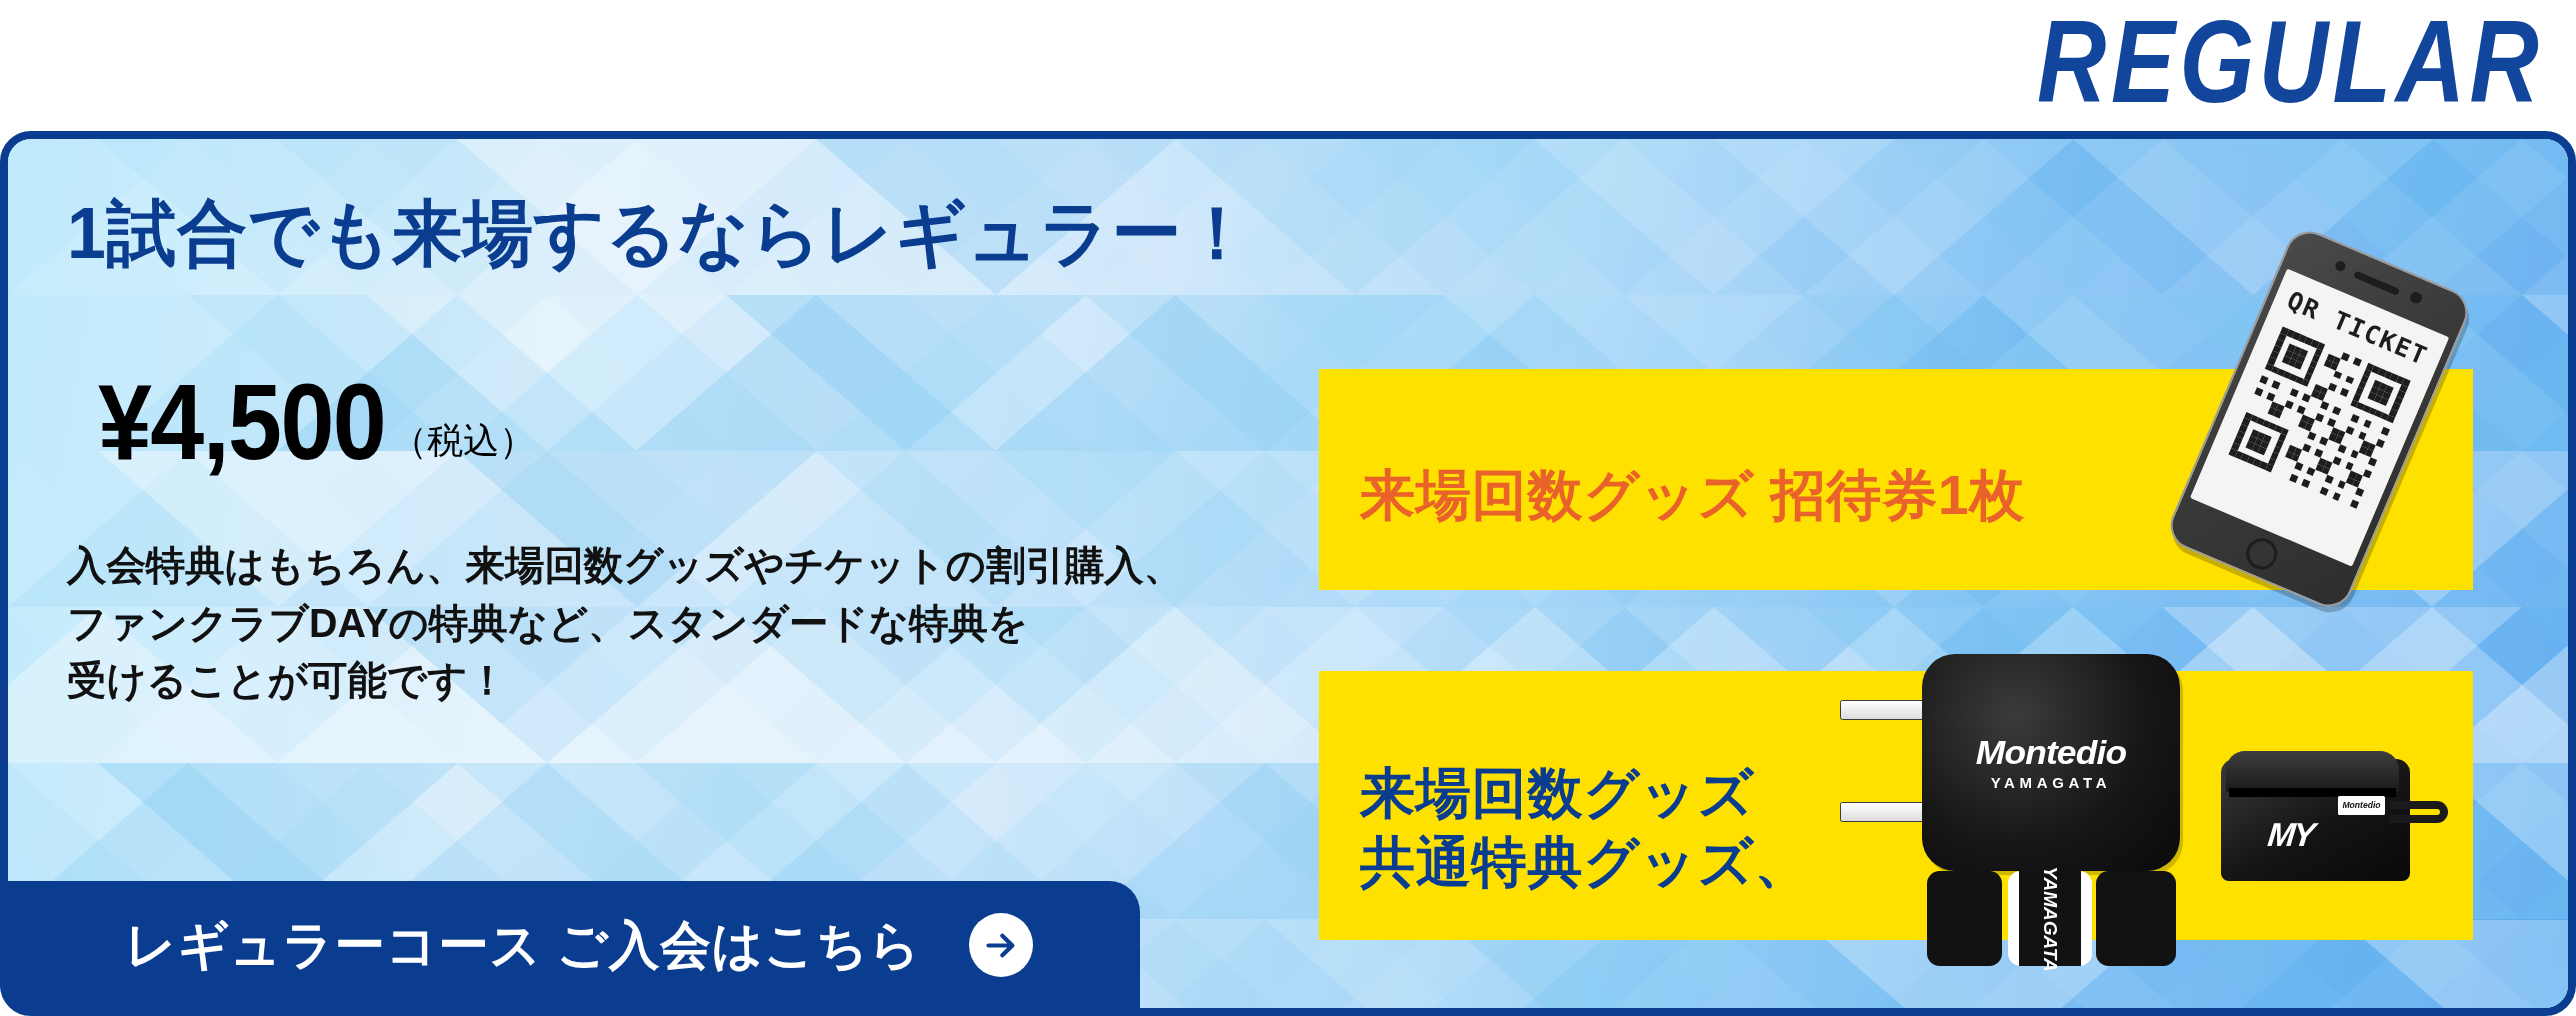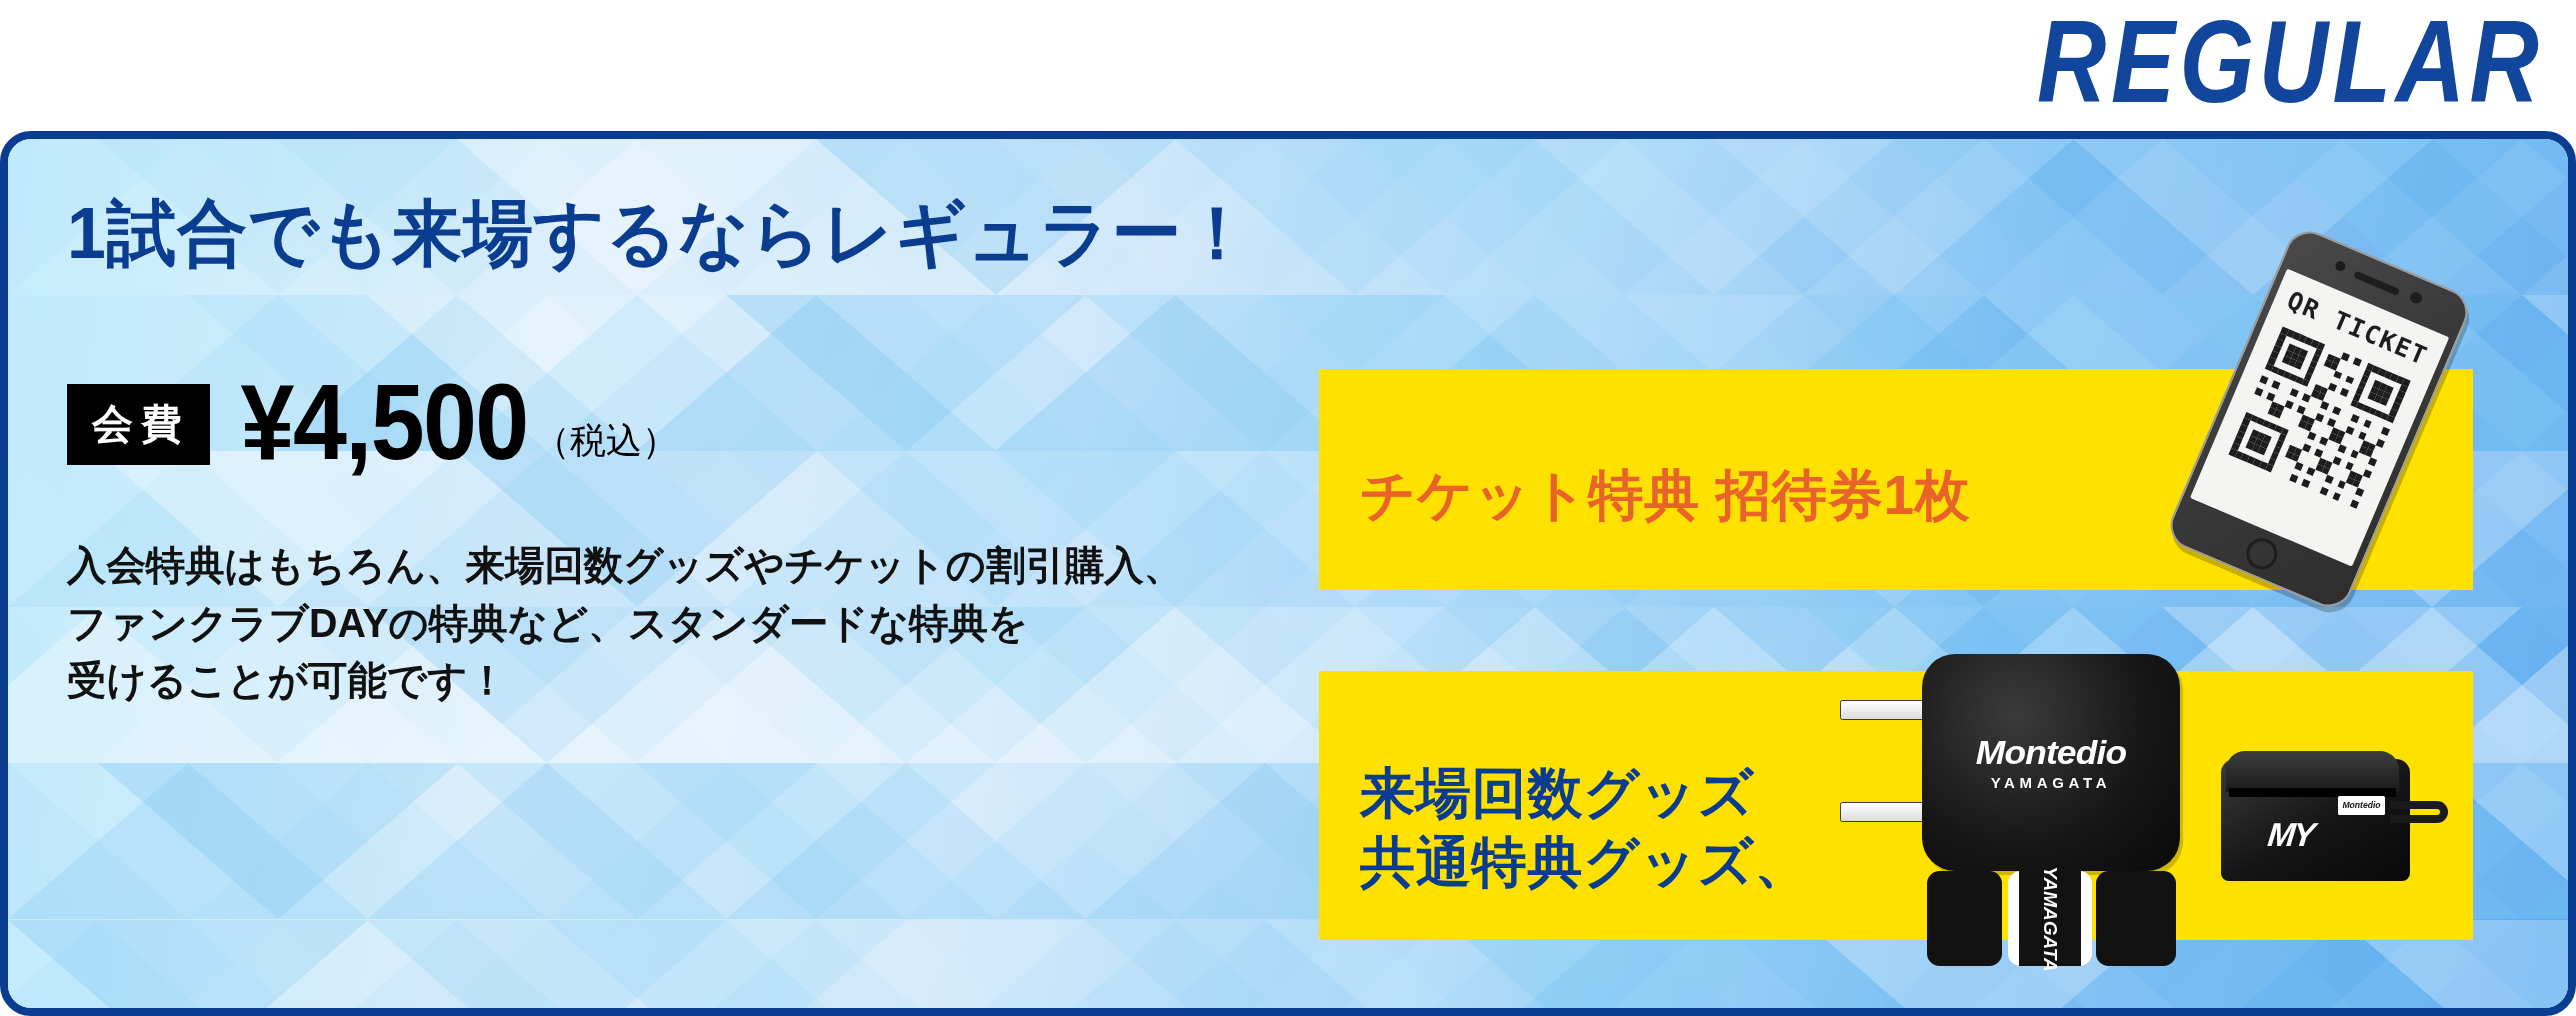--- a/index.html
+++ b/index.html
@@ -629,33 +629,32 @@
         <div class="tri tri-d" style="left:2514px;top:781px;border-top:156px solid #7fcbf3;opacity:0.15"></div>
       </div>
   </div>
 
 
   <div class="regular-wordmark">REGULAR</div>
 
   <div class="headline">1試合でも来場するならレギュラー！</div>
 
   <div class="fee-row">
-    <div class="fee-badge">会費</div>
     <div class="fee-amount">¥4,500</div>
     <div class="fee-tax">（税込）</div>
   </div>
 
   <div class="body-copy">
     <div>入会特典はもちろん、来場回数グッズやチケットの割引購入、</div>
     <div>ファンクラブDAYの特典など、スタンダードな特典を</div>
     <div>受けることが可能です！</div>
   </div>
 
   <div class="panel-yellow" id="ticket-panel"></div>
-  <div class="panel-text" id="ticket-text">チケット特典 招待券1枚</div>
+  <div class="panel-text" id="ticket-text">来場回数グッズ 招待券1枚</div>
 
   <div class="panel-yellow" id="goods-panel"></div>
   <div class="panel-text" id="goods-text">
     <div>来場回数グッズ</div>
     <div>共通特典グッズ、</div>
   </div>
 
   <div class="phone">
     <div class="phone-body"></div>
     <div class="phone-cam"></div>
@@ -1132,15 +1131,23 @@
     <div class="pouch-main"></div>
     <div class="pouch-top"></div>
     <div class="pouch-zip"></div>
     <div class="pouch-handle"></div>
     <div class="pouch-tag">
       <span>Montedio</span>
     </div>
     <div class="pouch-logo">MY</div>
   </div>
 
+  <div class="cta">
+    <span class="cta-label">レギュラーコース ご入会はこちら</span>
+    <span class="cta-arrow">
+      <svg width="39" height="39" viewBox="0 0 24 24" aria-hidden="true">
+        <path d="M4 12h14M12.5 6l6.2 6-6.2 6" fill="none" stroke="#0a3d8f" stroke-width="2.6" stroke-linecap="round" stroke-linejoin="round"></path>
+      </svg>
+    </span>
+  </div>
 
 </div>
 
 
 </body></html>

